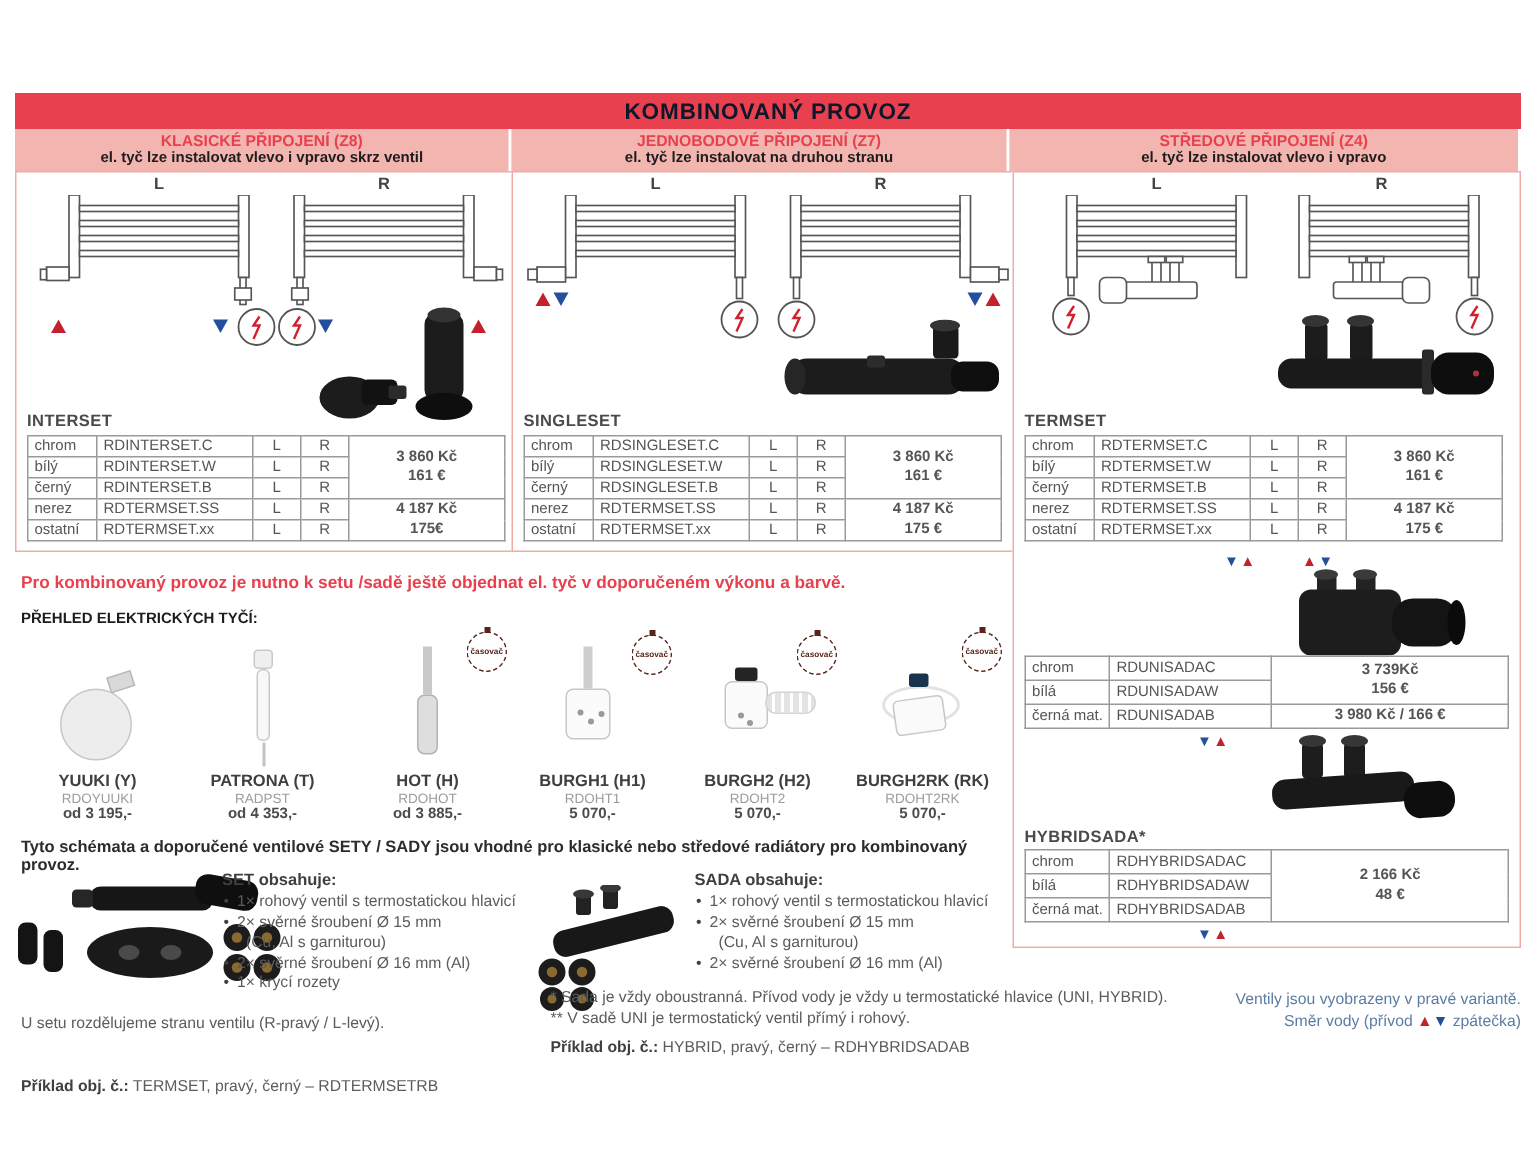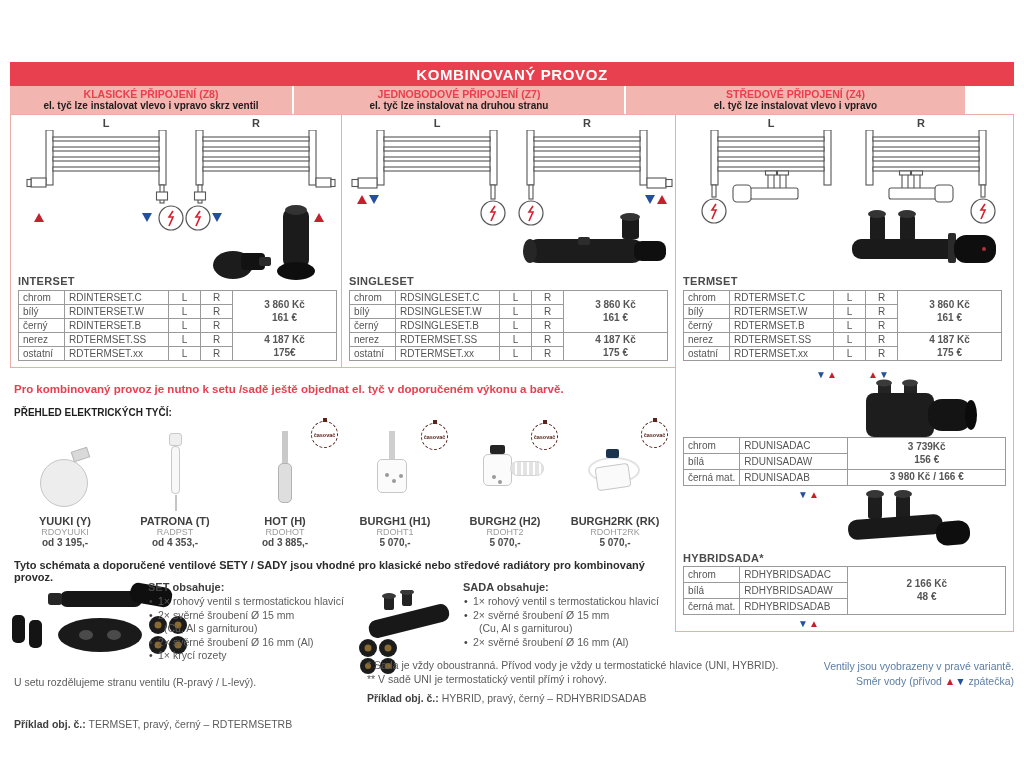--- a/index.html
+++ b/index.html
@@ -2,28 +2,28 @@
 <html><head>
 <meta charset="utf-8">
 <style>
   * { margin:0; padding:0; box-sizing:border-box; }
   html,body { background:#ffffff; }
   .page { position:relative; width:1024px; height:768px; background:#fff;
           font-family:"Liberation Sans", sans-serif; color:#555; overflow:hidden; }
 
   
   .titlebar { position:absolute; left:10px; top:62px; width:1004px; height:24px;
-              background:#e8404f; color:#ffffff; display:flex; align-items:center; justify-content:center;
+              background:#e8404f; color:#0f172a; display:flex; align-items:center; justify-content:center;
               font-weight:bold; font-size:15px; letter-spacing:.6px; }
 
   
   .headrow { position:absolute; left:10px; top:86px; width:1004px; height:28px; display:flex; }
   .headcell { background:#f3b5af; display:flex; flex-direction:column; align-items:center; justify-content:center;
               line-height:1.2; }
-  .headcell.c1 { width:284px; border-right:2px solid #fff; }
+  .headcell.c1 { width:331px; border-right:2px solid #fff; }
   .headcell.c2 { width:332px; border-right:2px solid #fff; }
   .headcell.c3 { width:339px; }
   .headcell .h1 { color:#e8404f; font-weight:bold; font-size:10.5px; }
   .headcell .h2 { color:#1d1d1d; font-weight:bold; font-size:10px; }
 
   
   .colbox { position:absolute; top:114px; background:#fff; border:1px solid #efaca6; border-top:1px solid #efaca6; }
   .col1 { left:10px;  width:331px; height:254px; border-right:none; }
   .col2 { left:341px; width:334px; height:254px; border-right:none; }
   .col3 { left:675px; width:339px; height:518px; }

